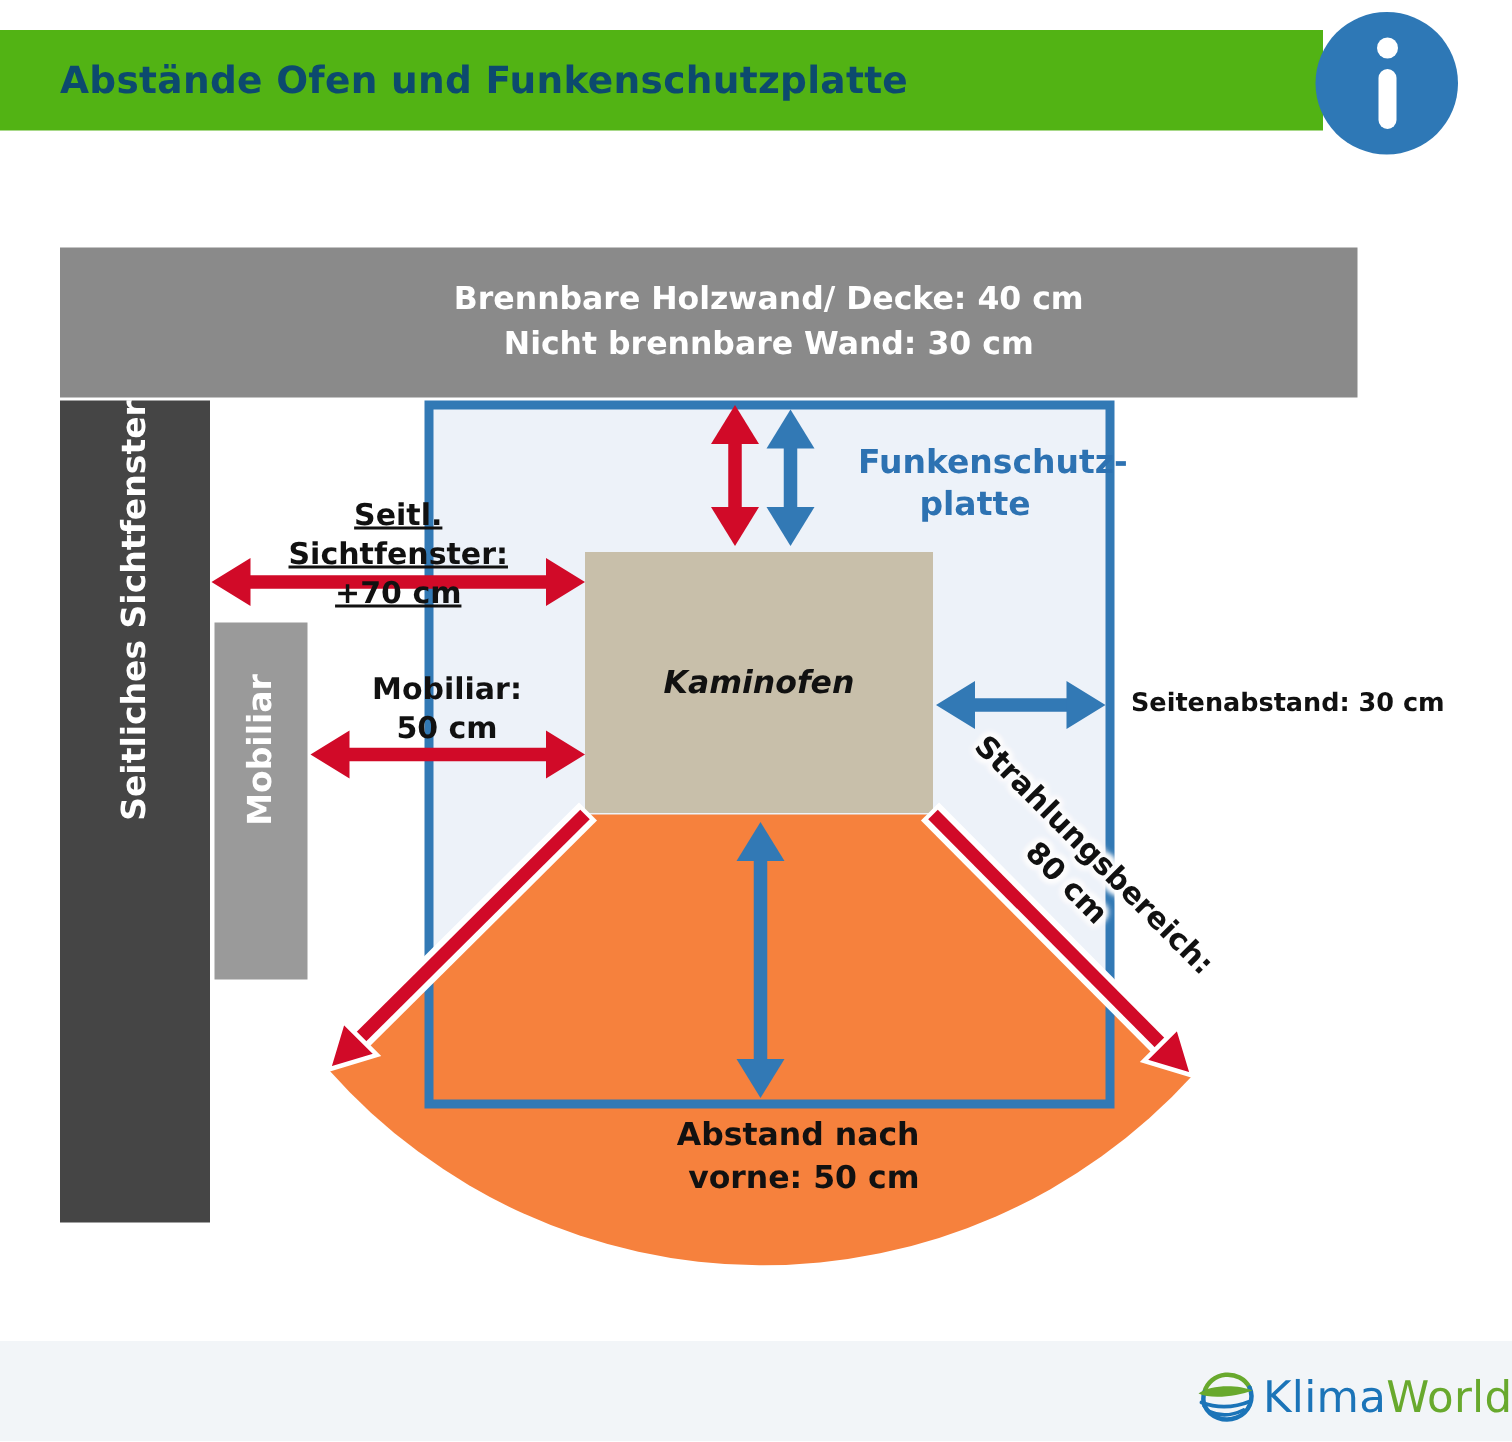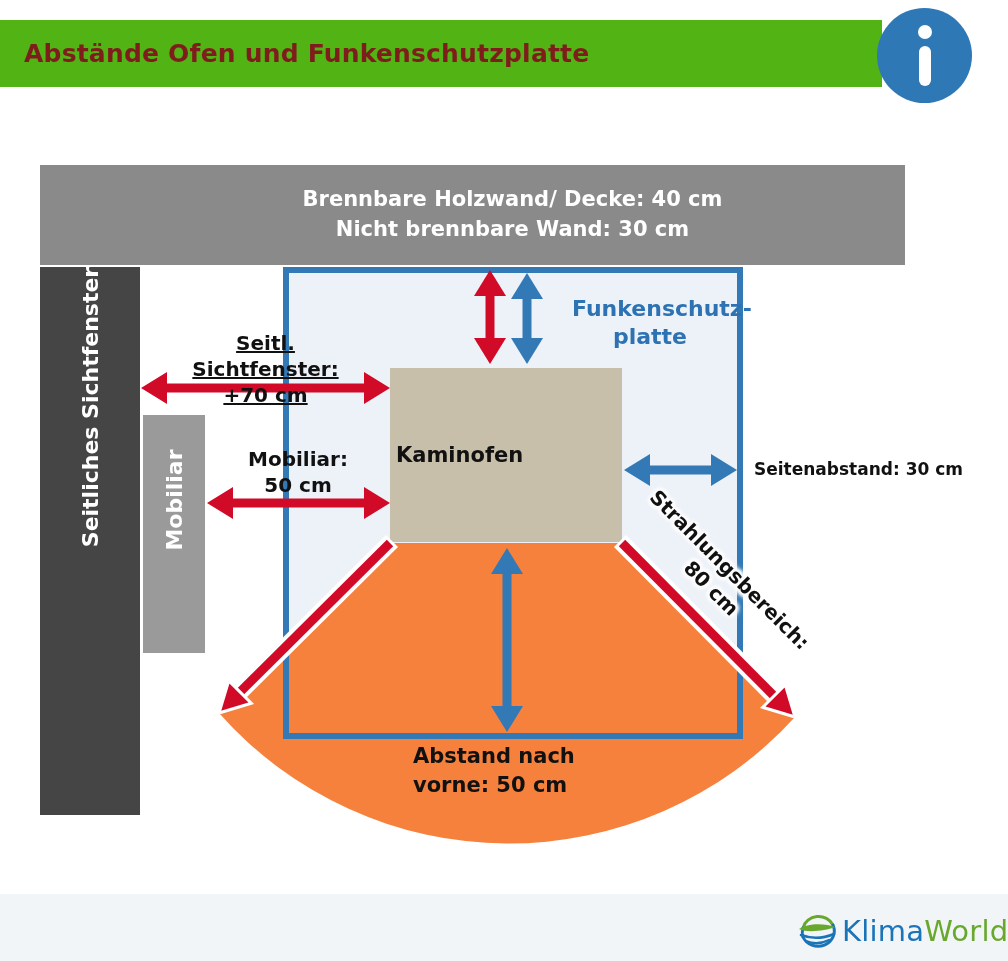--- a/index.html
+++ b/index.html
@@ -1,43 +1,43 @@
 <!DOCTYPE html>
 <html><head>
 <meta charset="utf-8">
 <style>
   * { margin:0; padding:0; box-sizing:border-box; }
   html,body { width:1008px; height:961px; background:#ffffff; font-family:"DejaVu Sans","Liberation Sans",sans-serif; }
   #stage { position:relative; width:1008px; height:961px; overflow:hidden; background:#fff; }
 
   
   .header-bar { position:absolute; left:0; top:20px; width:882px; height:67px; background:#52b314; display:flex; align-items:center; }
-  .header-title { color:#7f1d1d; font-size:25px; font-weight:bold; padding-left:24px; letter-spacing:0.2px; }
+  .header-title { color:#0c4a6e; font-size:25px; font-weight:bold; padding-left:40px; letter-spacing:0.2px; }
   .info-circle { position:absolute; left:877px; top:8px; width:95px; height:95px; border-radius:50%; background:#2e78b6; }
   .info-dot  { position:absolute; left:41px; top:17px; width:14px; height:14px; border-radius:50%; background:#fff; }
   .info-stem { position:absolute; left:42px; top:38px; width:12px; height:40px; border-radius:6px; background:#fff; }
 
   
   .wall-bar { position:absolute; left:40px; top:165px; width:865px; height:100px; background:#8a8a8a; }
   .wall-text { position:absolute; left:105px; top:184px; width:815px; text-align:center; color:#fff; font-weight:bold; font-size:21px; line-height:30px; }
   .sidewin-bar { position:absolute; left:40px; top:267px; width:100px; height:548px; background:#454545; }
   .mobiliar-bar { position:absolute; left:143px; top:415px; width:62px; height:238px; background:#9a9a9a; }
   .vlabel { position:absolute; left:50%; white-space:nowrap; transform:translate(-50%,-50%) rotate(-90deg); color:#fff; font-weight:bold; font-size:22px; }
 
   
   #shapes { position:absolute; left:0; top:0; z-index:3; }
 
   
   .lbl { position:absolute; z-index:5; color:#111111; font-weight:bold; }
   .lbl-sidewin  { left:163px; top:330px; width:205px; text-align:center; font-size:20px; line-height:26px;text-decoration:underline; }
   .lbl-mobiliar { left:198px; top:446px; width:200px; text-align:center; font-size:20px; line-height:26px; }
   .lbl-plate    { left:572px; top:295px; width:156px; text-align:center; font-size:22px; line-height:28px; color:#2d72b2; }
-  .lbl-stove    { left:396px; top:443px; width:220px; text-align:left; font-size:21px; }
+  .lbl-stove    { left:396px; top:443px; width:220px; text-align:center; font-size:21px;font-style:italic; }
   .lbl-side     { left:754px; top:459px; font-size:17px; white-space:nowrap; }
-  .lbl-front    { left:413px; top:742px; width:200px; text-align:left; font-size:21px; line-height:29px; }
+  .lbl-front    { left:413px; top:742px; width:200px; text-align:right; font-size:21px; line-height:29px; }
   .lbl-radiation{ left:593px; top:553px; width:255px; text-align:center; font-size:20px; line-height:26px;
                   transform:rotate(45deg);
                   text-shadow:0 0 4px #fff,0 0 4px #fff,0 0 5px #fff,0 0 5px #fff,0 0 6px #fff,0 0 6px #fff,0 0 7px #fff,0 0 8px #fff,2px 2px 4px #fff,-2px -2px 4px #fff,2px -2px 4px #fff,-2px 2px 4px #fff; }
 
   
   .footer { position:absolute; left:0; top:894px; width:1008px; height:67px; background:#f2f5f8; z-index:1; }
   .logo { position:absolute; left:797px; top:908px; height:46px; display:flex; align-items:center; z-index:2; }
   .logo-text { font-size:29px; margin-left:5px; letter-spacing:0.2px; }
   .logo-blue  { color:#1b74b8; font-weight:normal; }
   .logo-green { color:#68a92d; font-weight:normal; }

